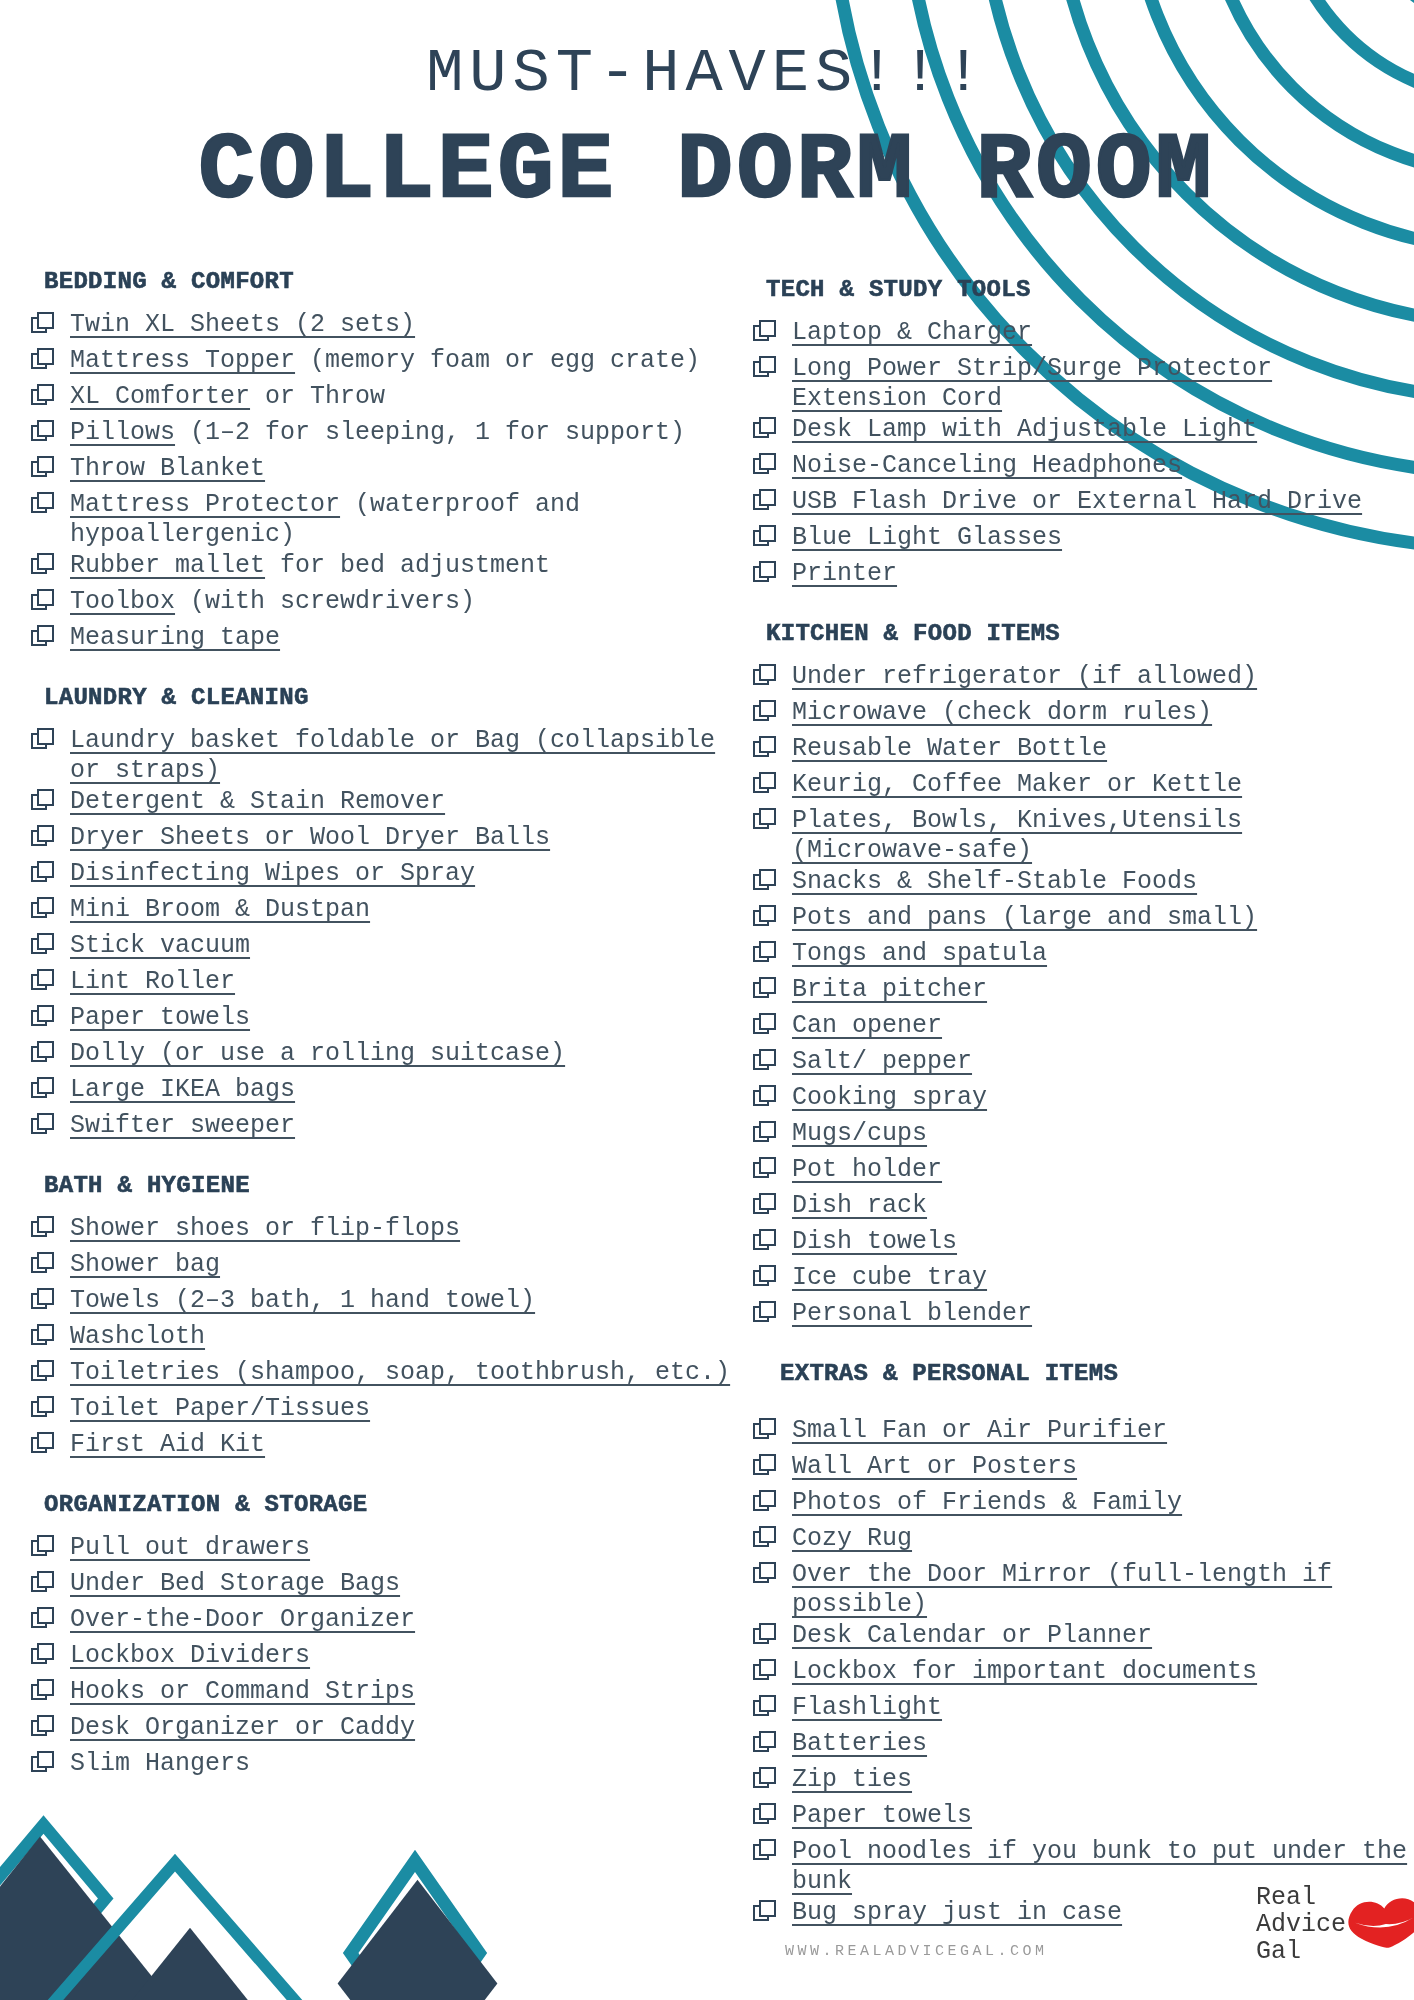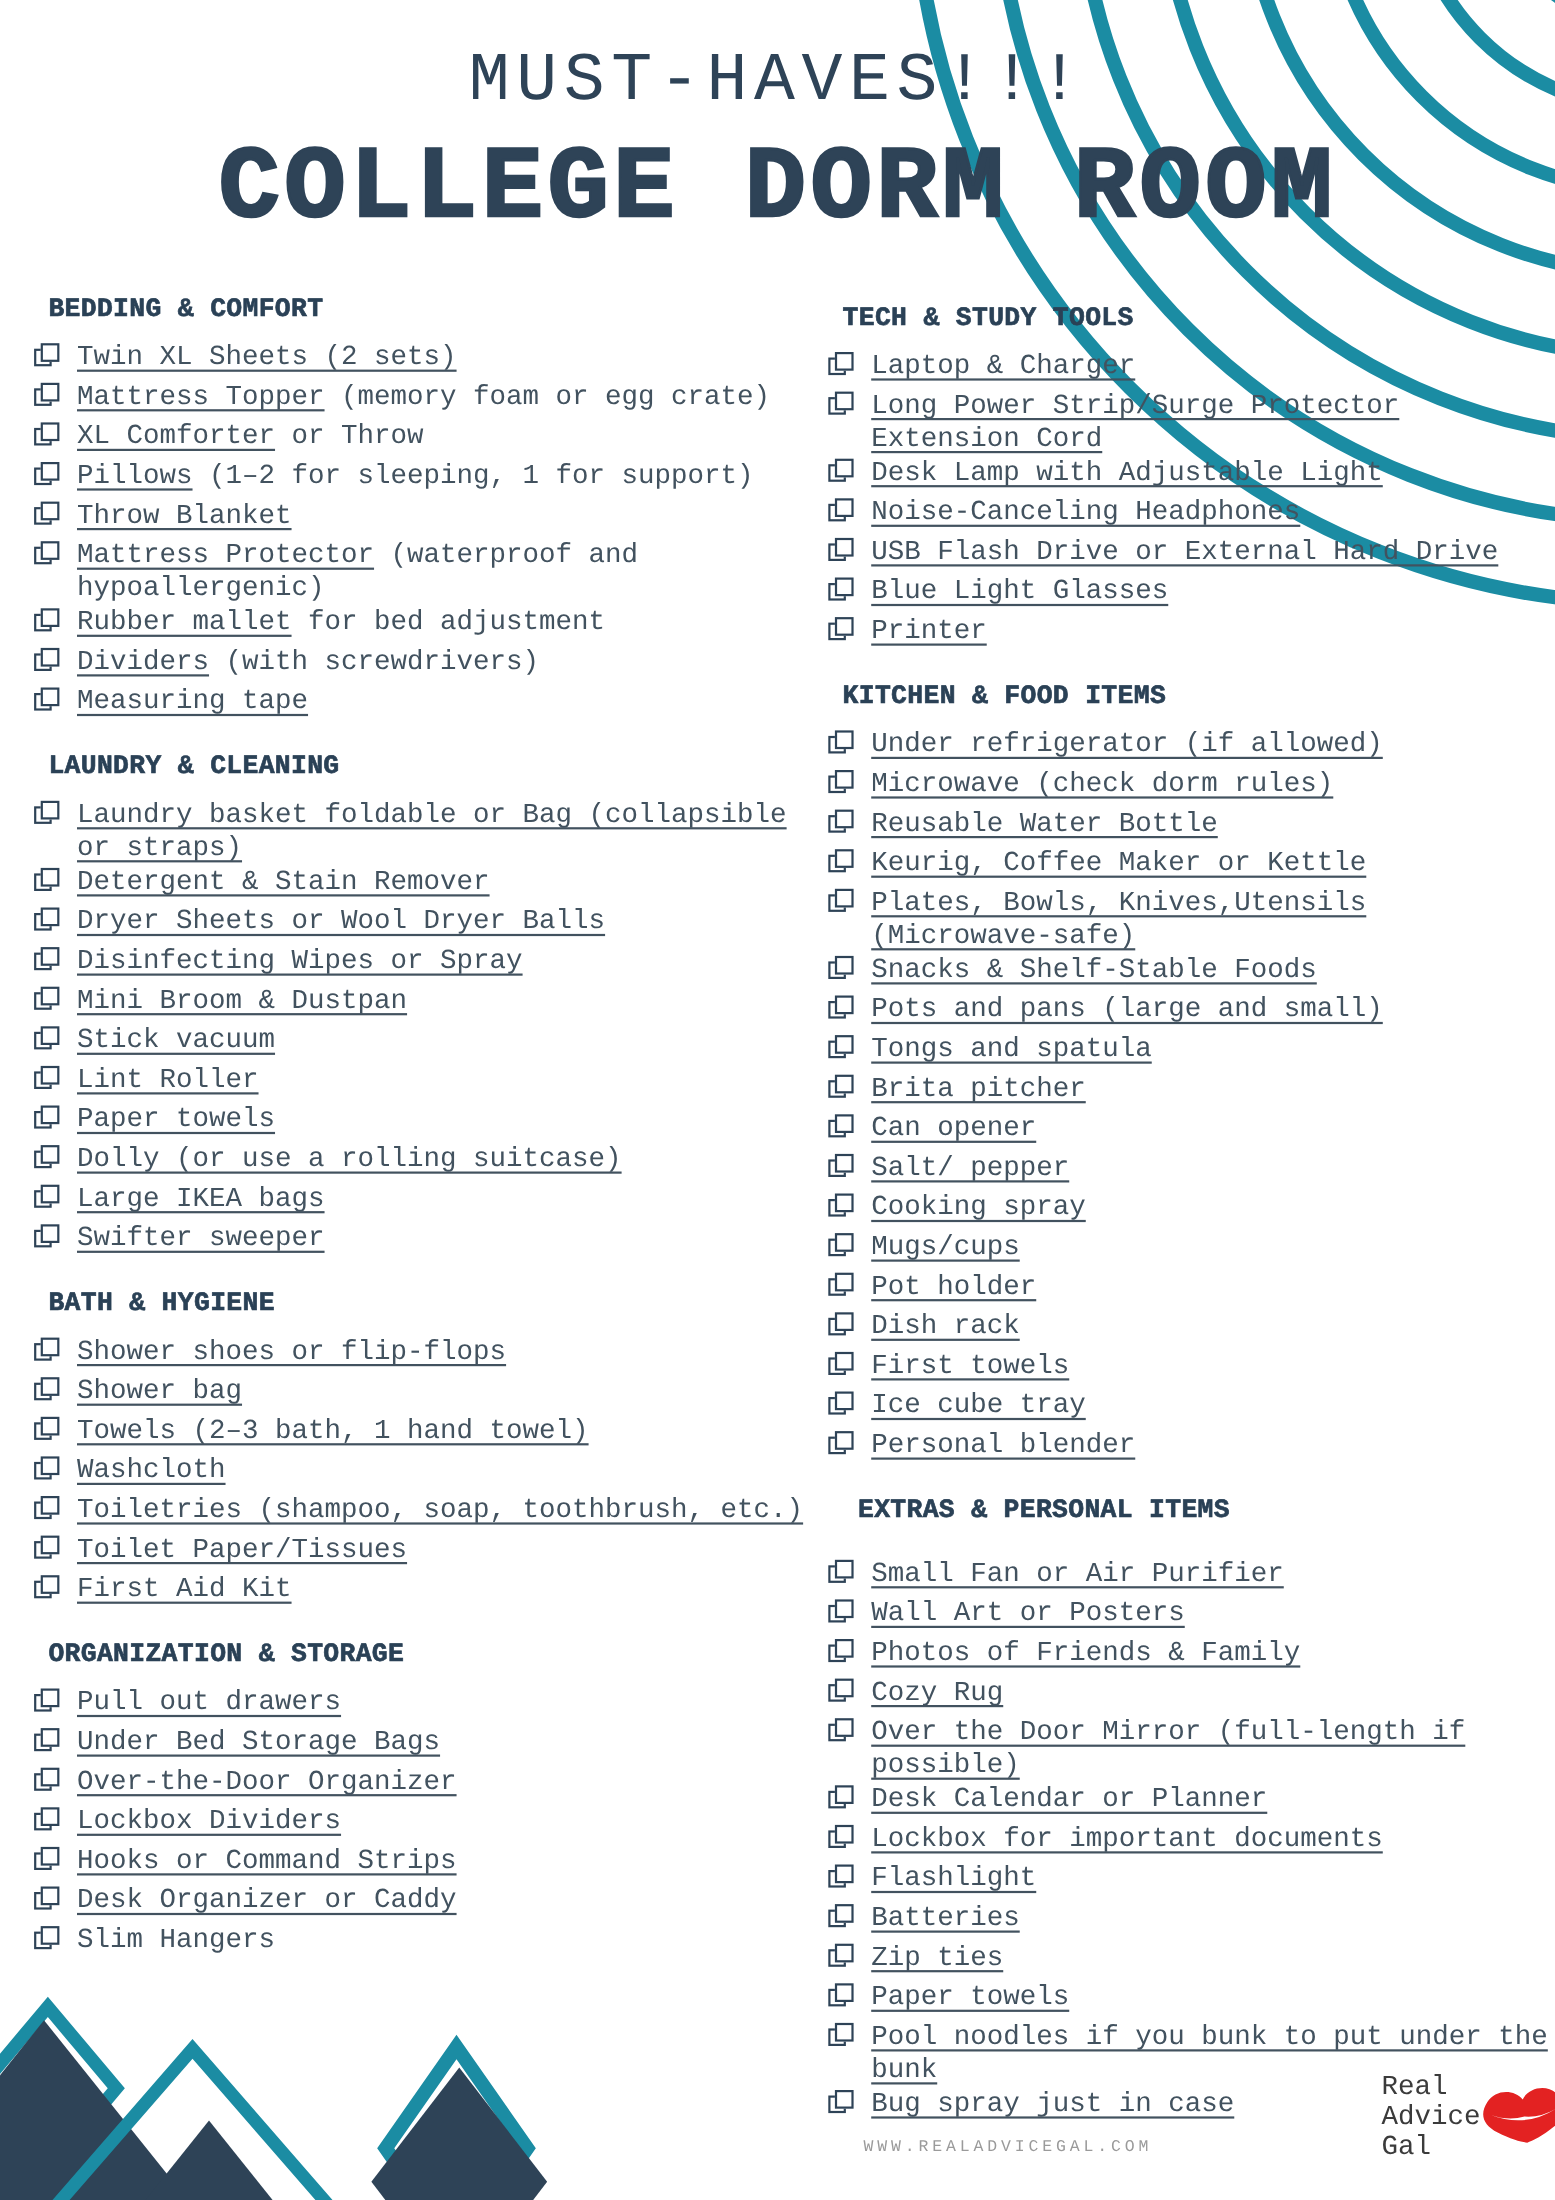--- a/index.html
+++ b/index.html
@@ -125,21 +125,21 @@
                 <i class="back"></i>
                 <i class="front"></i>
               </span>
               <span class="lab"><span class="u">Rubber mallet</span><span> for bed adjustment</span></span>
             </li>
             <li class="item">
               <span class="cb">
                 <i class="back"></i>
                 <i class="front"></i>
               </span>
-              <span class="lab"><span class="u">Dividers</span><span> (with screwdrivers)</span></span>
+              <span class="lab"><span class="u">Toolbox</span><span> (with screwdrivers)</span></span>
             </li>
             <li class="item">
               <span class="cb">
                 <i class="back"></i>
                 <i class="front"></i>
               </span>
               <span class="lab"><span class="u">Measuring tape</span><span></span></span>
             </li>
           </ul>
         </section>
@@ -495,21 +495,21 @@
                 <i class="back"></i>
                 <i class="front"></i>
               </span>
               <span class="lab"><span class="u">Dish rack</span><span></span></span>
             </li>
             <li class="item">
               <span class="cb">
                 <i class="back"></i>
                 <i class="front"></i>
               </span>
-              <span class="lab"><span class="u">First towels</span><span></span></span>
+              <span class="lab"><span class="u">Dish towels</span><span></span></span>
             </li>
             <li class="item">
               <span class="cb">
                 <i class="back"></i>
                 <i class="front"></i>
               </span>
               <span class="lab"><span class="u">Ice cube tray</span><span></span></span>
             </li>
             <li class="item">
               <span class="cb">

